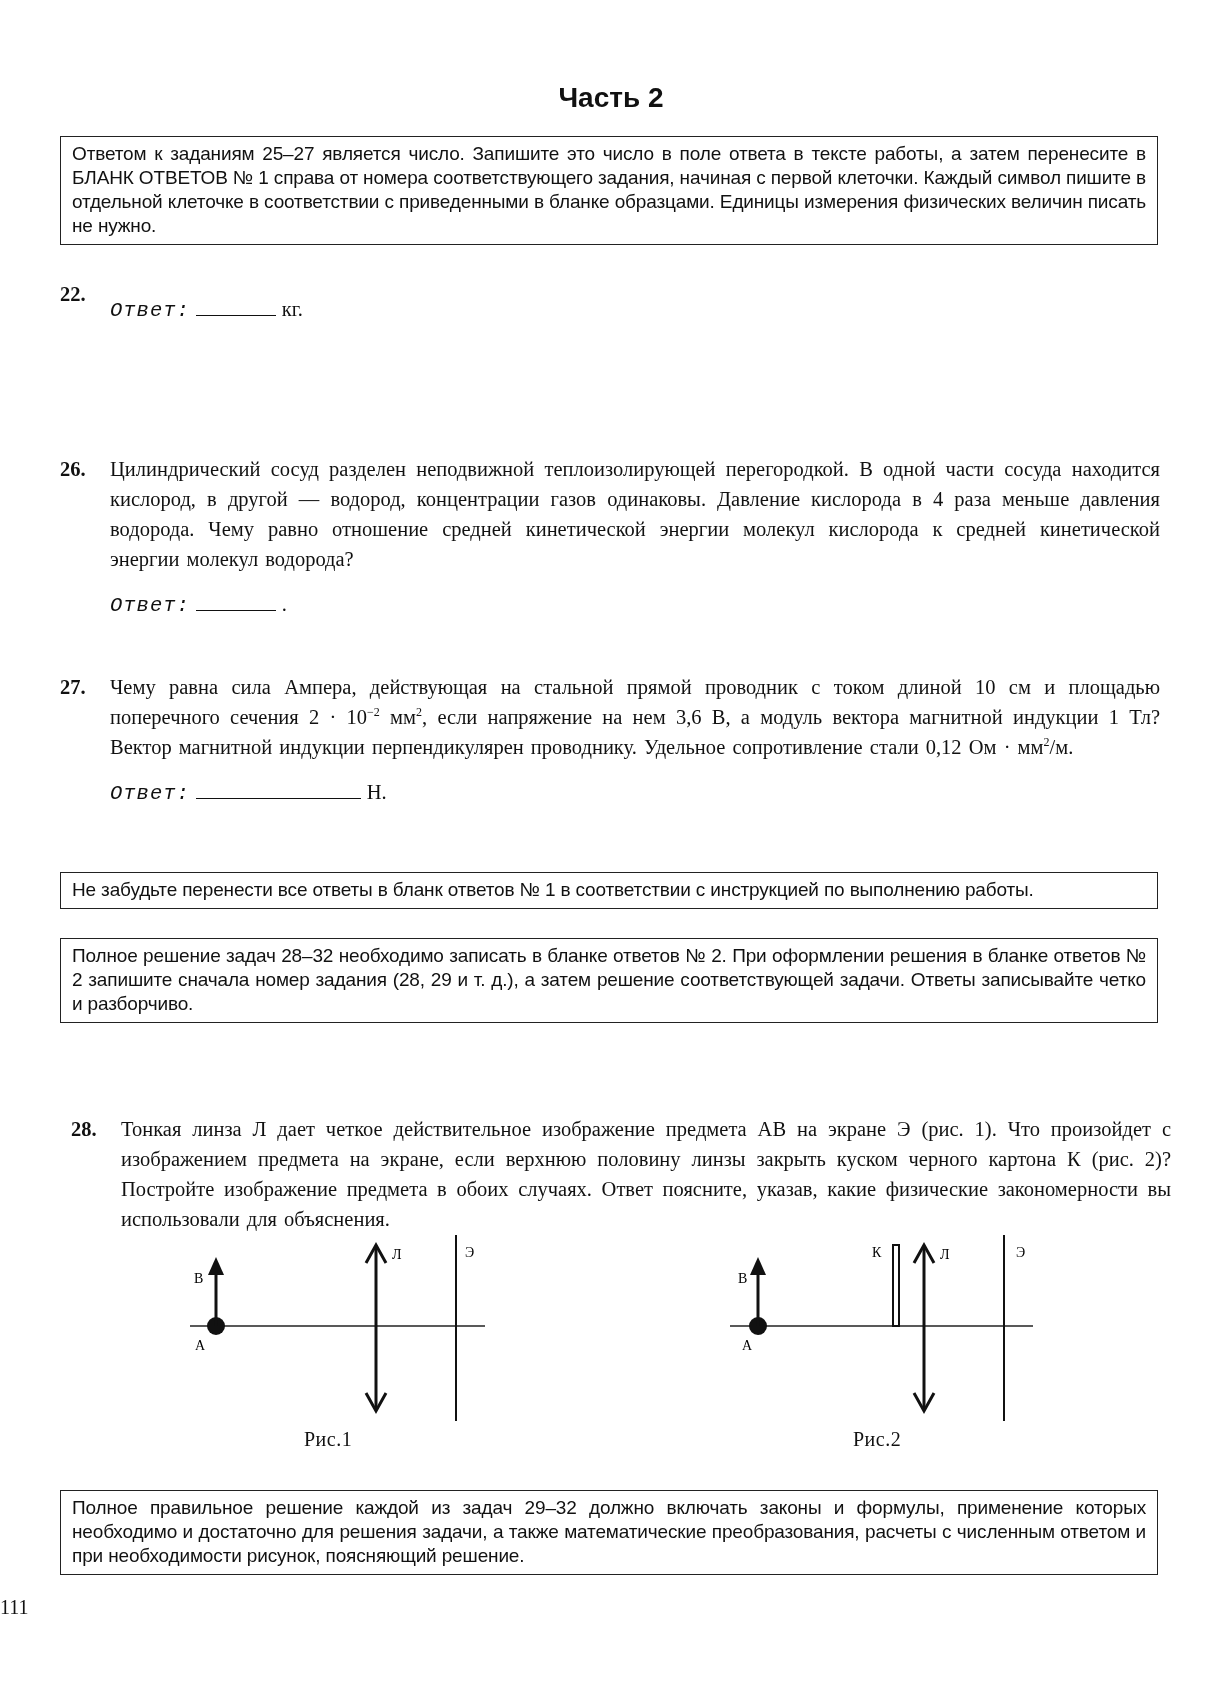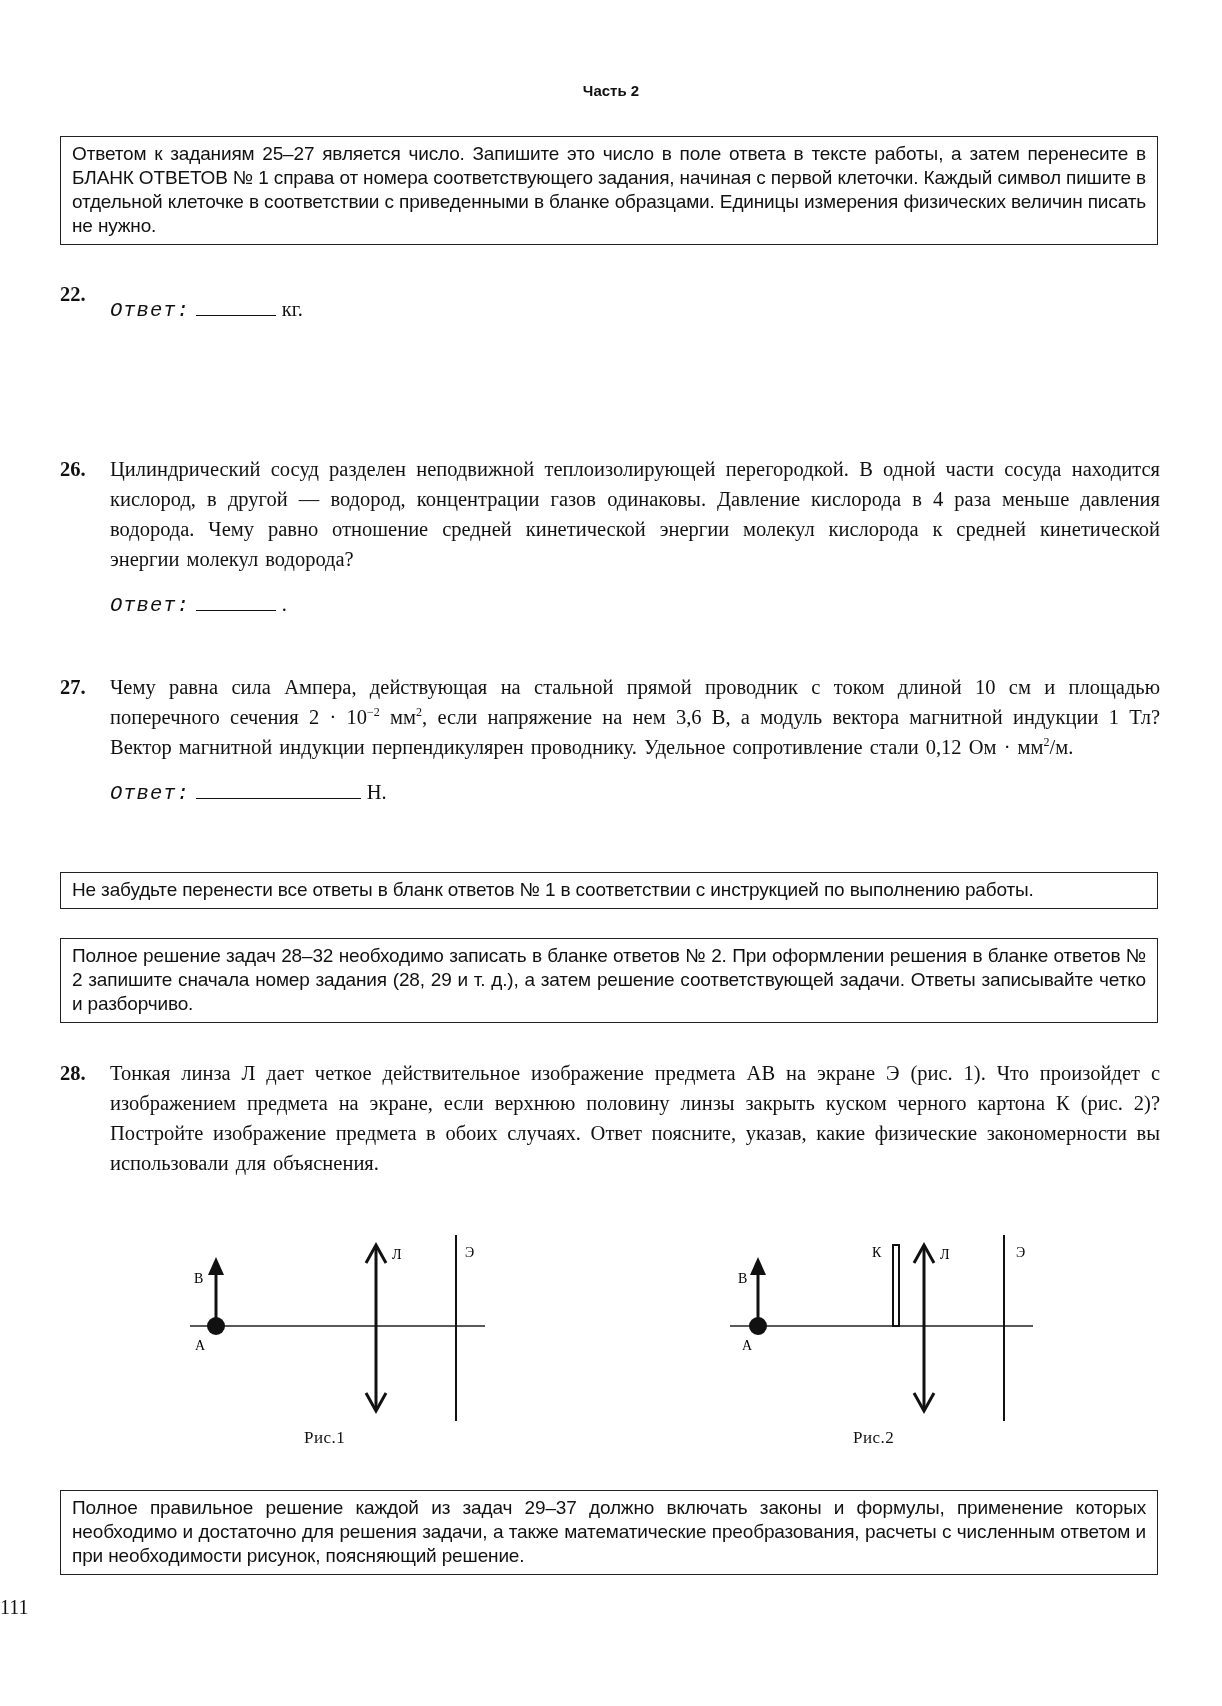--- a/index.html
+++ b/index.html
@@ -1,20 +1,20 @@
 <!DOCTYPE html>
 <html><head>
 <meta charset="utf-8">
 <style>
   html, body { margin: 0; padding: 0; background: #ffffff; }
   body { width: 1222px; height: 1706px; position: relative; color: #111; overflow: hidden; }
   .page { position: absolute; left: 0; top: 0; width: 1222px; height: 1706px; }
   .part-title {
     position: absolute; left: 0; width: 1222px; top: 82px; text-align: center;
-    font-family: "Liberation Sans", sans-serif; font-weight: bold; font-size: 15px;
+    font-family: "Liberation Sans", sans-serif; font-weight: bold; font-size: 28px;
   }
   .infobox {
     position: absolute; left: 60px; width: 1098px; box-sizing: border-box;
     border: 1.6px solid #222; padding: 5px 11px 6px 11px;
     font-family: "Liberation Sans", sans-serif; font-size: 19px; line-height: 24px;
     text-align: justify; text-align-last: left; letter-spacing: -0.15px;
   }
   .task {
     position: absolute; left: 60px; width: 1100px;
     font-family: "Liberation Serif", serif; font-size: 20.5px; line-height: 30px;
@@ -23,21 +23,21 @@
   .task-text { margin-left: 50px; text-align: justify; word-spacing: 2px; }
   .answer { margin-left: 50px; margin-top: 14px; font-size: 20.5px; }
   .answer-label { font-style: italic; letter-spacing: 1px; font-family: Liberation Mono, monospace; }
   .blank { display: inline-block; border-bottom: 1.4px solid #111; height: 22px; vertical-align: baseline; margin: 0 6px; }
   .blank.short { width: 80px; }
   .blank.long { width: 165px; }
   sup { font-size: 12px; line-height: 0; }
   .figure { position: absolute; }
   .figure svg { display: block; }
   .fig-caption {
-    position: absolute; font-family: "Liberation Serif", serif; font-size: 17px; letter-spacing: 0.5px;
+    position: absolute; font-family: "Liberation Serif", serif; font-size: 20px; letter-spacing: 0.5px;
   }
   .fig-label { font-family: "Liberation Serif", serif; font-size: 14px; }
   .page-number {
     position: absolute; left: 0; width: 1222px; top: 1596px; text-align: left;
     font-family: "Liberation Serif", serif; font-size: 20px;
   }
 </style>
 </head>
 <body>
 
@@ -73,21 +73,21 @@
   </div>
 
   <div class="infobox" style="top:872px;">
     <span>Не забудьте перенести все ответы в бланк ответов № 1 в соответствии с инструкцией по выполнению работы.</span>
   </div>
 
   <div class="infobox" style="top:938px;">
     <span>Полное решение задач 28–32 необходимо записать в бланке ответов № 2. При оформлении решения в бланке ответов № 2 запишите сначала номер задания (28, 29 и т. д.), а затем решение соответствующей задачи. Ответы записывайте четко и разборчиво.</span>
   </div>
 
-  <div class="task" style="top:1058px;">
+  <div class="task" style="top:1114px;margin-left:11px;">
     <span class="task-num">28.</span>
     <div class="task-text">Тонкая линза Л дает четкое действительное изображение предмета АВ на экране Э (рис. 1). Что произойдет с изображением предмета на экране, если верхнюю половину линзы закрыть куском черного картона К (рис. 2)? Постройте изображение предмета в обоих случаях. Ответ поясните, указав, какие физические закономерности вы использовали для объяснения.</div>
   </div>
 
   <div class="figure" style="left:180px; top:1225px;">
     <svg width="320" height="200" viewBox="0 0 320 200">
       <line x1="10" y1="101" x2="305" y2="101" stroke="#222" stroke-width="1.6"></line>
       <circle cx="36" cy="101" r="9" fill="#111"></circle>
       <line x1="36" y1="101" x2="36" y2="48" stroke="#111" stroke-width="3"></line>
       <polygon points="36,32 28,50 44,50" fill="#111"></polygon>
@@ -117,17 +117,17 @@
       <polyline points="186,38 196,20 206,38" fill="none" stroke="#111" stroke-width="3"></polyline>
       <polyline points="186,168 196,186 206,168" fill="none" stroke="#111" stroke-width="3"></polyline>
       <text x="212" y="34" class="fig-label">Л</text>
       <line x1="276" y1="10" x2="276" y2="196" stroke="#111" stroke-width="2"></line>
       <text x="288" y="32" class="fig-label">Э</text>
     </svg>
   </div>
   <div class="fig-caption" style="left:853px; top:1428px;">Рис.2</div>
 
   <div class="infobox" style="top:1490px;">
-    <span>Полное правильное решение каждой из задач 29–37 должно включать законы и формулы, применение которых необходимо и достаточно для решения задачи, а также математические преобразования, расчеты с численным ответом и при необходимости рисунок, поясняющий решение.</span>
+    <span>Полное правильное решение каждой из задач 29–32 должно включать законы и формулы, применение которых необходимо и достаточно для решения задачи, а также математические преобразования, расчеты с численным ответом и при необходимости рисунок, поясняющий решение.</span>
   </div>
 
   <div class="page-number">111</div>
 </div>
 
 </body></html>

